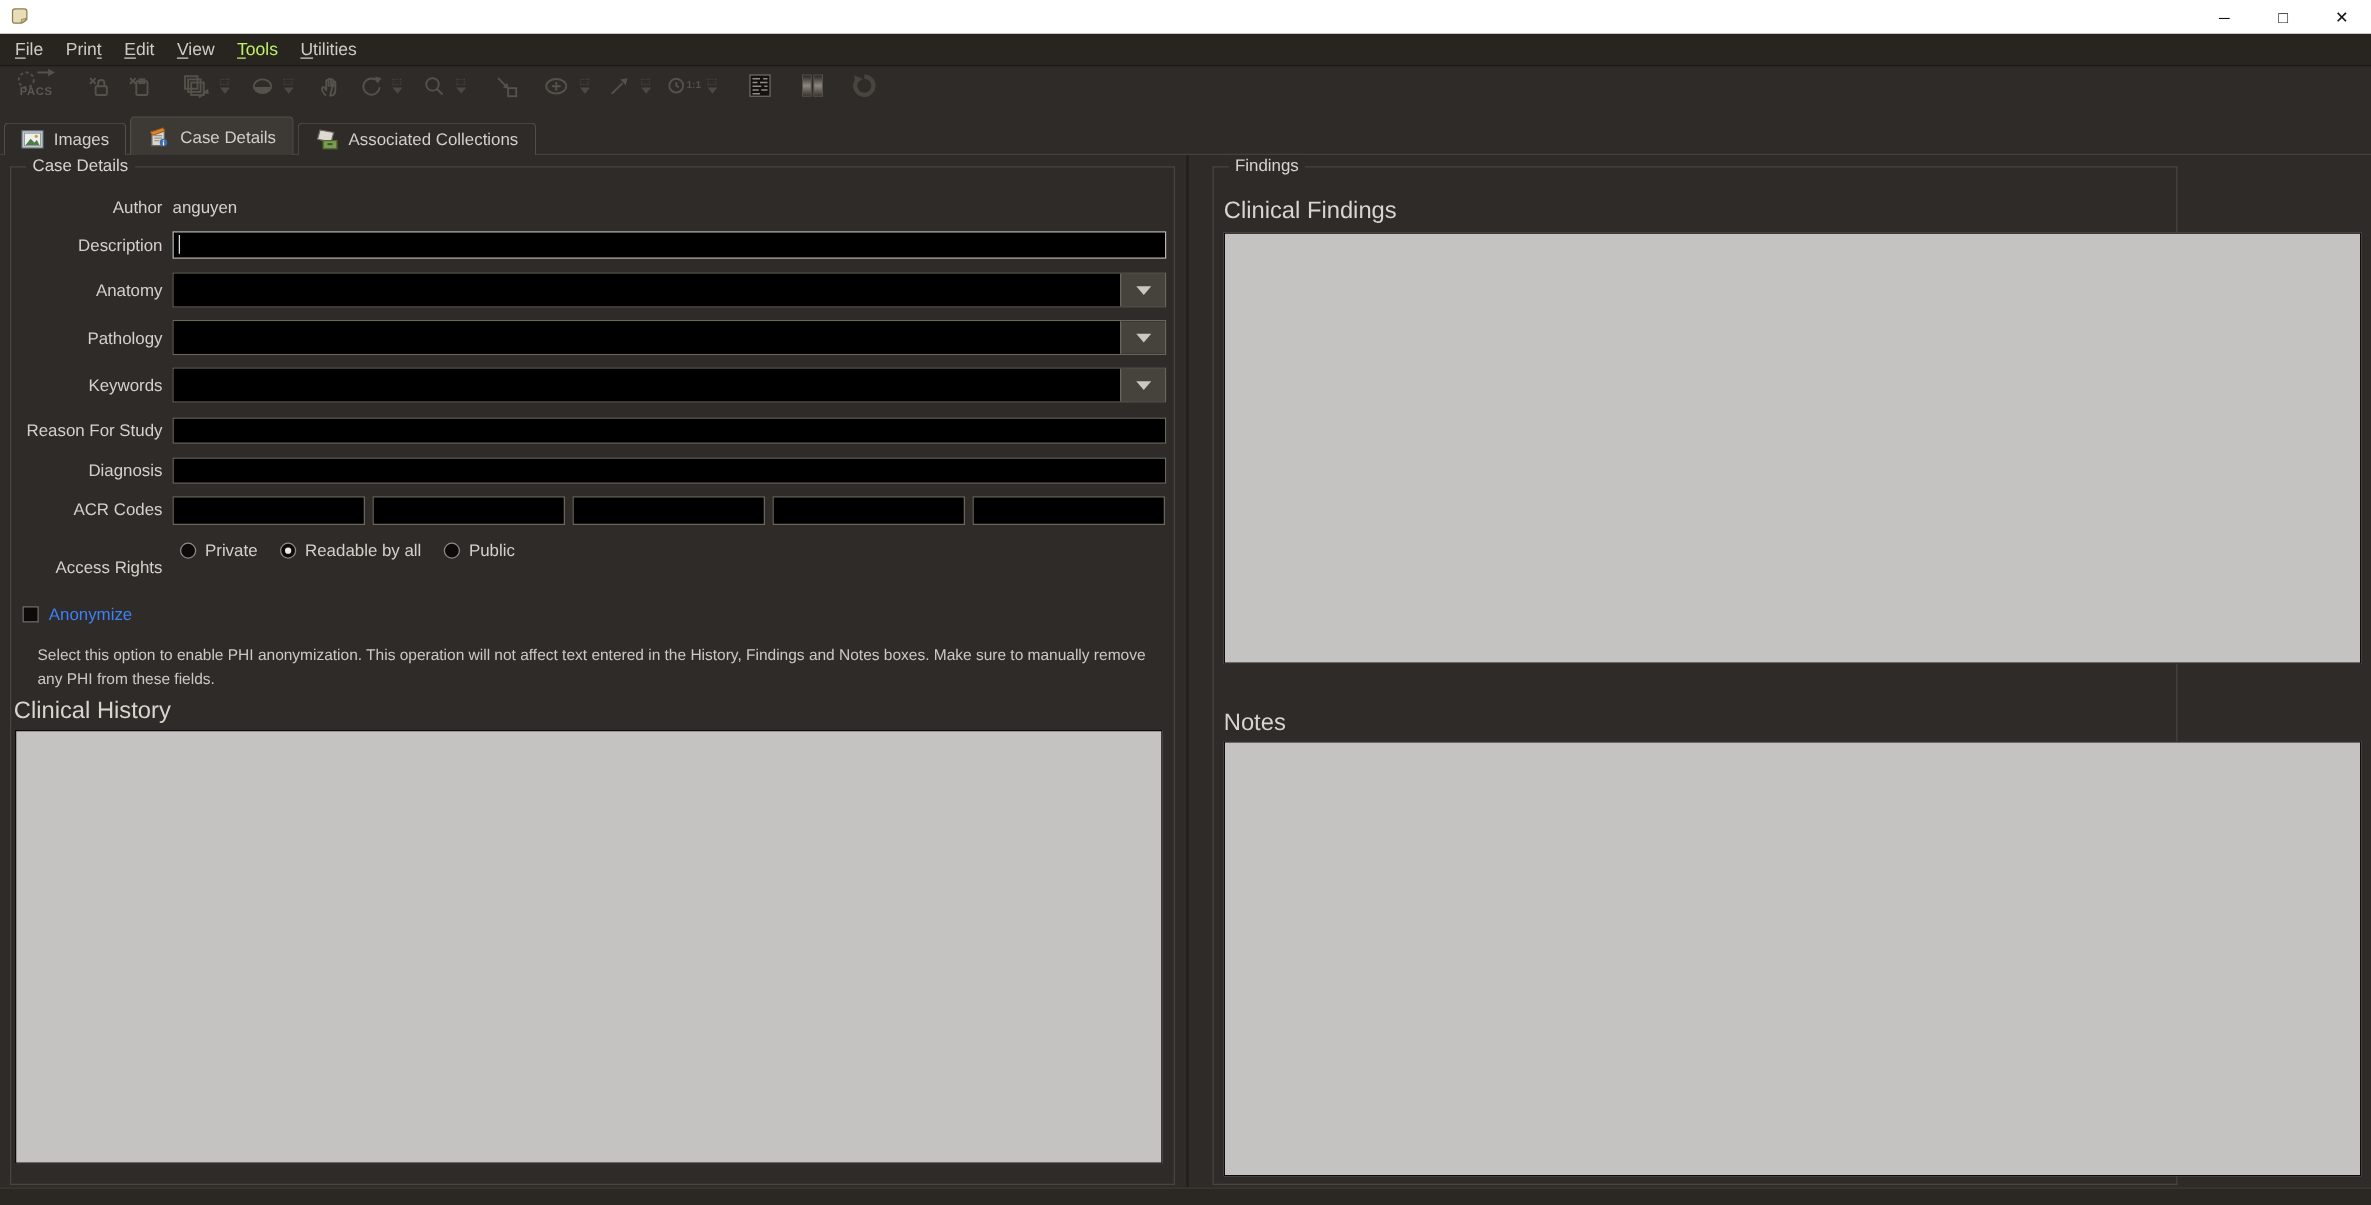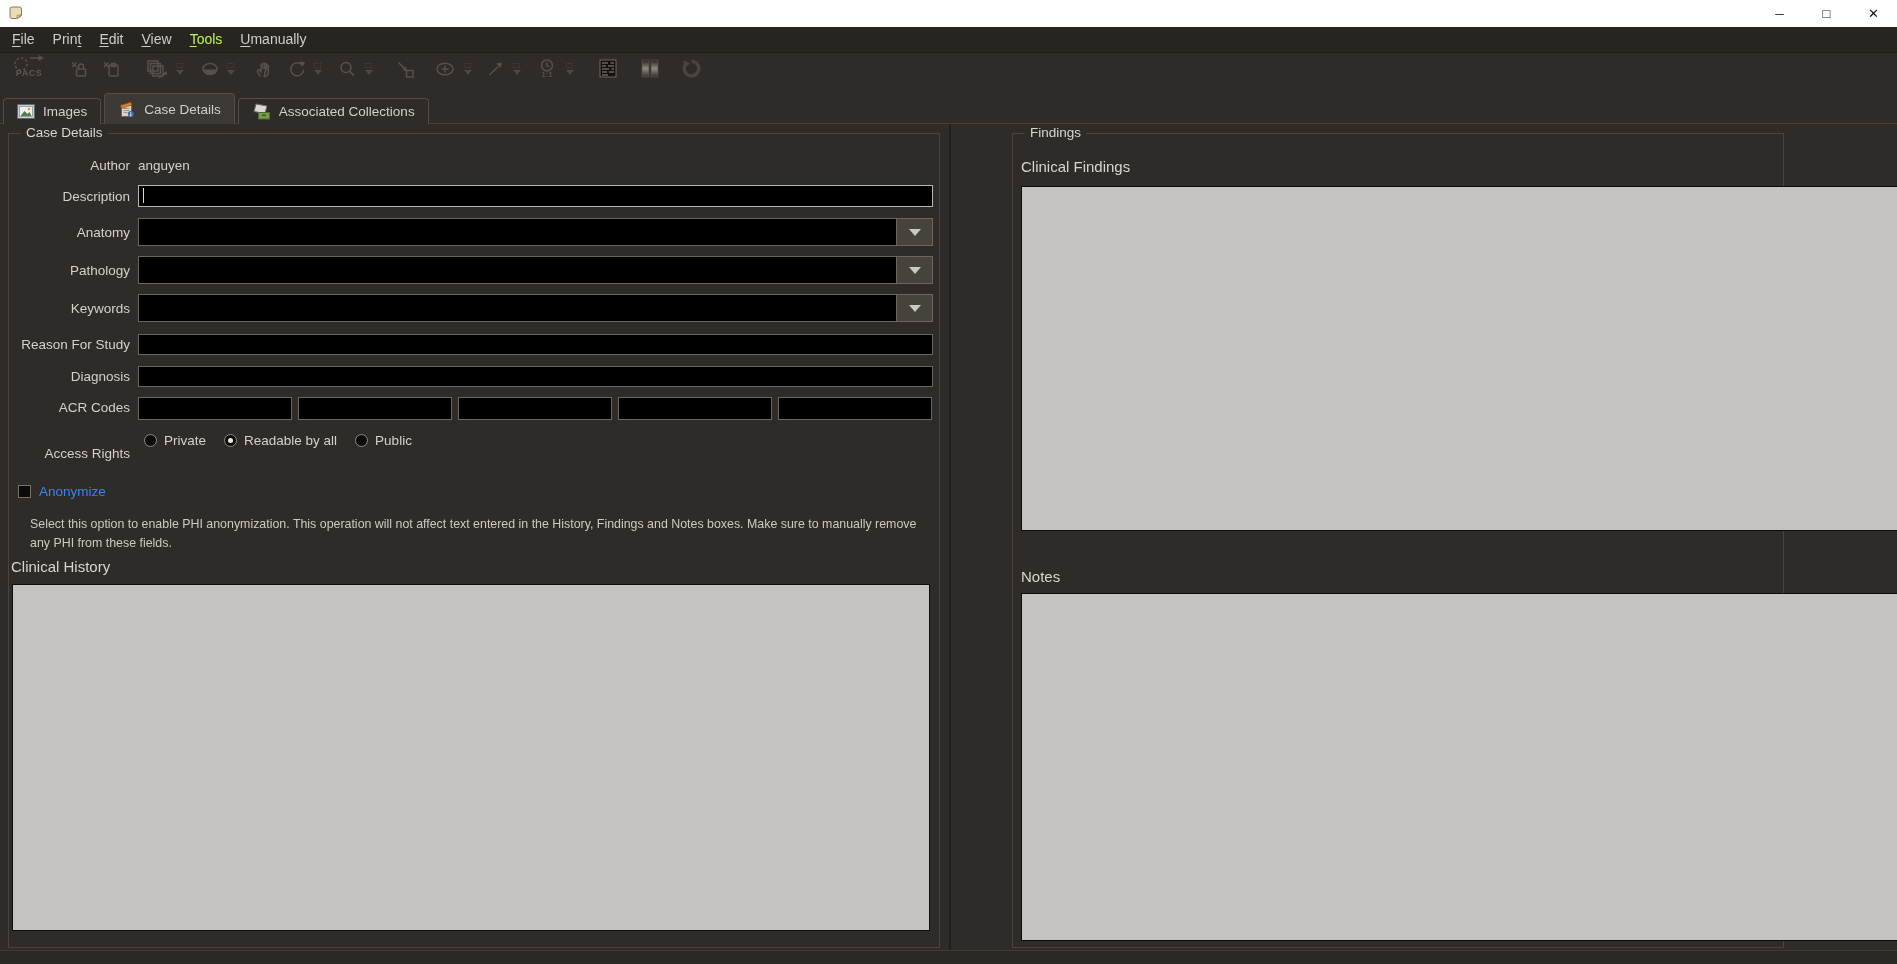--- a/index.html
+++ b/index.html
@@ -32,21 +32,21 @@
   .toolbar { height:32px; background:#2f2b28; border-top:1px solid #1d1b18;
     display:flex; align-items:center; padding-left:6px; }
   .tbtn { height:28px; display:flex; align-items:center; justify-content:center; flex:none; }
   .tbtn svg { display:block; }
   .pacs-btn { width:46px; flex-direction:column; justify-content:flex-start; height:32px; }
   .pacs-label { font-size:9px; color:#5d5851; letter-spacing:.5px; margin-top:-4px; font-weight:bold; }
   .dd { width:15px; height:26px; display:flex; flex-direction:column; align-items:center; justify-content:center; gap:2px; flex:none; }
   .dd .mini { width:7px; height:5px; border:1px dotted #474239; }
   .dd .tri { width:0; height:0; border-left:4px solid transparent; border-right:4px solid transparent;
     border-top:5px solid #4d4841; }
-  .oto-wrap { flex-direction:column; height:30px; }
+  .oto-wrap { flex-direction:row; height:30px; }
   .oto-label { font-size:8px; color:#56514a; font-weight:bold; margin-top:-3px; }
 
   
   .tabbar { height:40px; display:flex; align-items:flex-end; padding-left:3px; position:relative; }
   .tabbar::after { content:""; position:absolute; left:0; right:0; bottom:0; height:1px; background:#45403a; }
   .tab { display:inline-flex; align-items:center; gap:8px; padding:0 13px; height:26px;
     background:#2f2b28; border:1px solid #534d46; border-bottom:none;
     border-radius:4px 4px 0 0; font-size:13.5px; color:#d2cfc9; cursor:default;
     position:relative; margin-right:3px; z-index:1; }
   .tab.selected { background:#3d3934; height:31px; z-index:3; }
@@ -84,21 +84,21 @@
   .radio-opt { display:flex; align-items:center; gap:7px; font-size:13.5px; color:#d4d1cb; cursor:default; }
   .radio { width:13px; height:13px; border-radius:50%; background:#0c0b0a; border:1px solid #8d8a83; flex:none;
     display:flex; align-items:center; justify-content:center; }
   .radio-opt.selected .radio::after { content:""; width:5px; height:5px; border-radius:50%; background:#eceae6; }
 
   .check-row { position:absolute; display:flex; align-items:center; gap:8px; font-size:13.5px; color:#3b82f6; }
   .checkbox { width:13px; height:13px; background:#0c0b0a; border:1px solid #76726a; flex:none; }
 
   .note { position:absolute; font-size:12.4px; line-height:1.55; color:#ccc9c3; }
 
-  .section-label { position:absolute; font-size:15px; color:#d8d5cf; }
+  .section-label { position:absolute; font-size:19px; color:#d8d5cf; }
 
   .bigtext { position:absolute; background:#c4c3c1; border:1px solid #0f0d0b;
     resize:none; outline:none; font-family:"Liberation Sans",sans-serif; font-size:13px; color:#222; padding:4px; }
 
   
   .statusbar { position:absolute; left:0; right:0; bottom:0; height:14px;
     background:#2b2723; border-top:1px solid #3e3a34; }
 
   .ticon { stroke:#56514a; fill:none; stroke-width:1.5; }
 </style>
@@ -118,21 +118,21 @@
     <div class="win-btn close">✕</div>
   </div>
 </div>
 
 <div class="menubar">
   <span class="menu-item"><span></span><span class="key">F</span><span>ile</span></span>
   <span class="menu-item"><span>Prin</span><span class="key">t</span><span></span></span>
   <span class="menu-item"><span></span><span class="key">E</span><span>dit</span></span>
   <span class="menu-item"><span></span><span class="key">V</span><span>iew</span></span>
   <span class="menu-item disabled"><span></span><span class="key">T</span><span>ools</span></span>
-  <span class="menu-item"><span></span><span class="key">U</span><span>manually</span></span>
+  <span class="menu-item"><span></span><span class="key">U</span><span>tilities</span></span>
 </div>
 
 <div class="toolbar">
   <div class="tbtn pacs-btn">
     <span>
       <svg width="36" height="19" viewBox="0 0 36 19">
         <circle cx="10" cy="11" r="6" class="ticon" stroke-dasharray="2.4 2.2"></circle>
         <path d="M19 5 h9" class="ticon"></path>
         <polygon points="27.5,2 33,5 27.5,8" fill="#56514a"></polygon>
       </svg>
@@ -422,21 +422,21 @@
       <span class="checkbox"></span>
       <span>Anonymize</span>
     </div>
 
     <div class="note" style="left:21px; top:381px; width:895px;">Select this option to enable PHI anonymization. This operation will not affect text entered in the History, Findings and Notes boxes. Make sure to manually remove any PHI from these fields.</div>
 
     <span class="section-label" style="left:2px; top:424px;">Clinical History</span>
     <textarea class="bigtext" style="left: 3px; top: 450px; width: 918px; height: 347px;"></textarea>
   </div>
 
-  <div class="groupbox" style="left:1012px; top:9px; width:772px; height:815px;">
+  <div class="groupbox" style="left:970px; top:9px; width:772px; height:815px;">
     <span class="legend">Findings</span>
 
     <span class="section-label" style="left:8px; top:24px;">Clinical Findings</span>
     <textarea class="bigtext" style="left: 8px; top: 52px; width: 910px; height: 345px;"></textarea>
 
     <span class="section-label" style="left:8px; top:434px;">Notes</span>
     <textarea class="bigtext" style="left: 8px; top: 459px; width: 910px; height: 348px;"></textarea>
   </div>
 </div>
 

